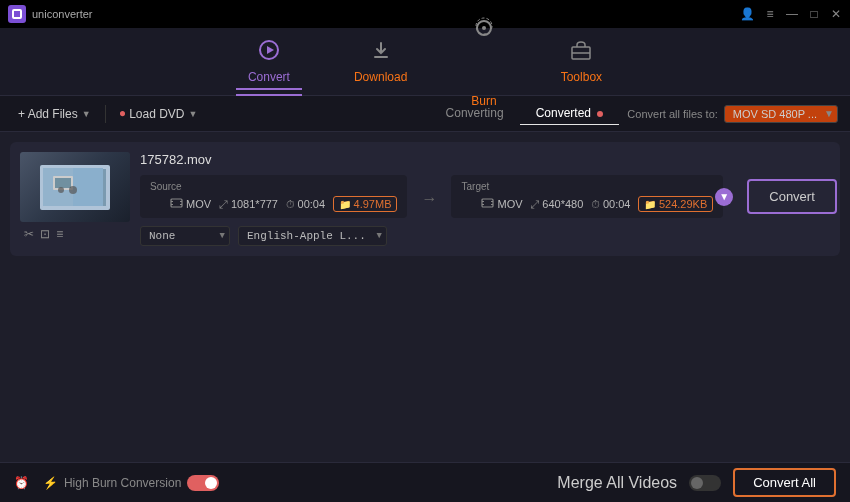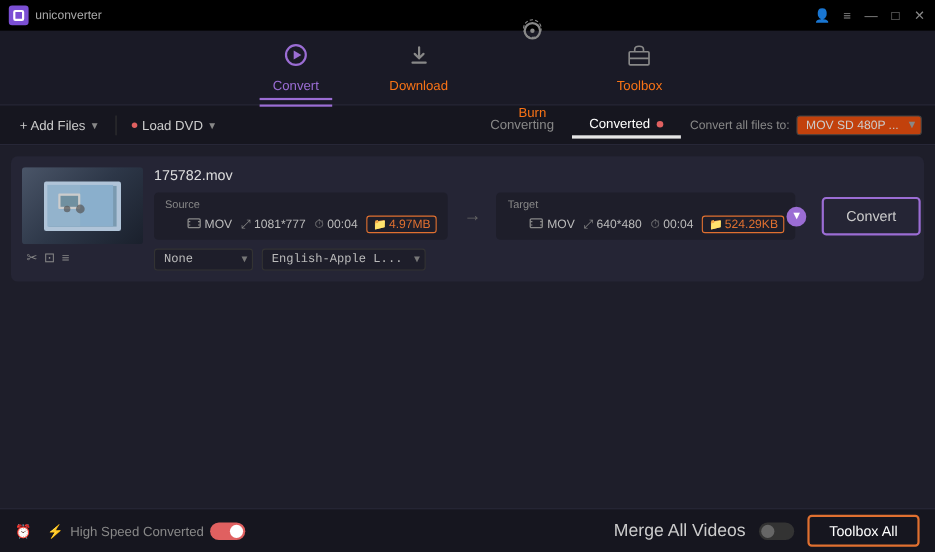--- a/index.html
+++ b/index.html
@@ -149,21 +149,21 @@
     .tab-btn {
       padding: 4px 16px;
       font-size: 12px;
       cursor: pointer;
       color: #888;
       border-bottom: 2px solid transparent;
       position: relative;
     }
     .tab-btn.active {
       color: #fff;
-      border-bottom: 3px solid #e5e5e5;
+      border-bottom: 1px solid #e5e5e5;
     }
     .tab-dot {
       display: inline-block;
       width: 6px;
       height: 6px;
       background: #e06060;
       border-radius: 50%;
       margin-left: 3px;
       vertical-align: middle;
     }
@@ -673,28 +673,28 @@
   </div>
 </div>
 
 <div class="bottom-bar">
   <div class="bottom-left">
     <div class="bottom-item">
       <span>⏰</span>
     </div>
     <div class="bottom-item">
       <span style="color:#e06060;">⚡</span>
-      <span>High Speed Converted</span>
+      <span>High Burn Conversion</span>
       <div class="toggle-wrap">
         <div class="toggle-bg"></div>
         <div class="toggle-thumb"></div>
       </div>
     </div>
   </div>
   <div class="bottom-right">
     <span>Merge All Videos</span>
     <div class="merge-toggle-wrap">
       <div class="merge-toggle-bg"></div>
       <div class="merge-toggle-thumb"></div>
     </div>
-    <button class="convert-all-btn">Toolbox All</button>
+    <button class="convert-all-btn">Convert All</button>
   </div>
 </div>
 
 </body></html>

